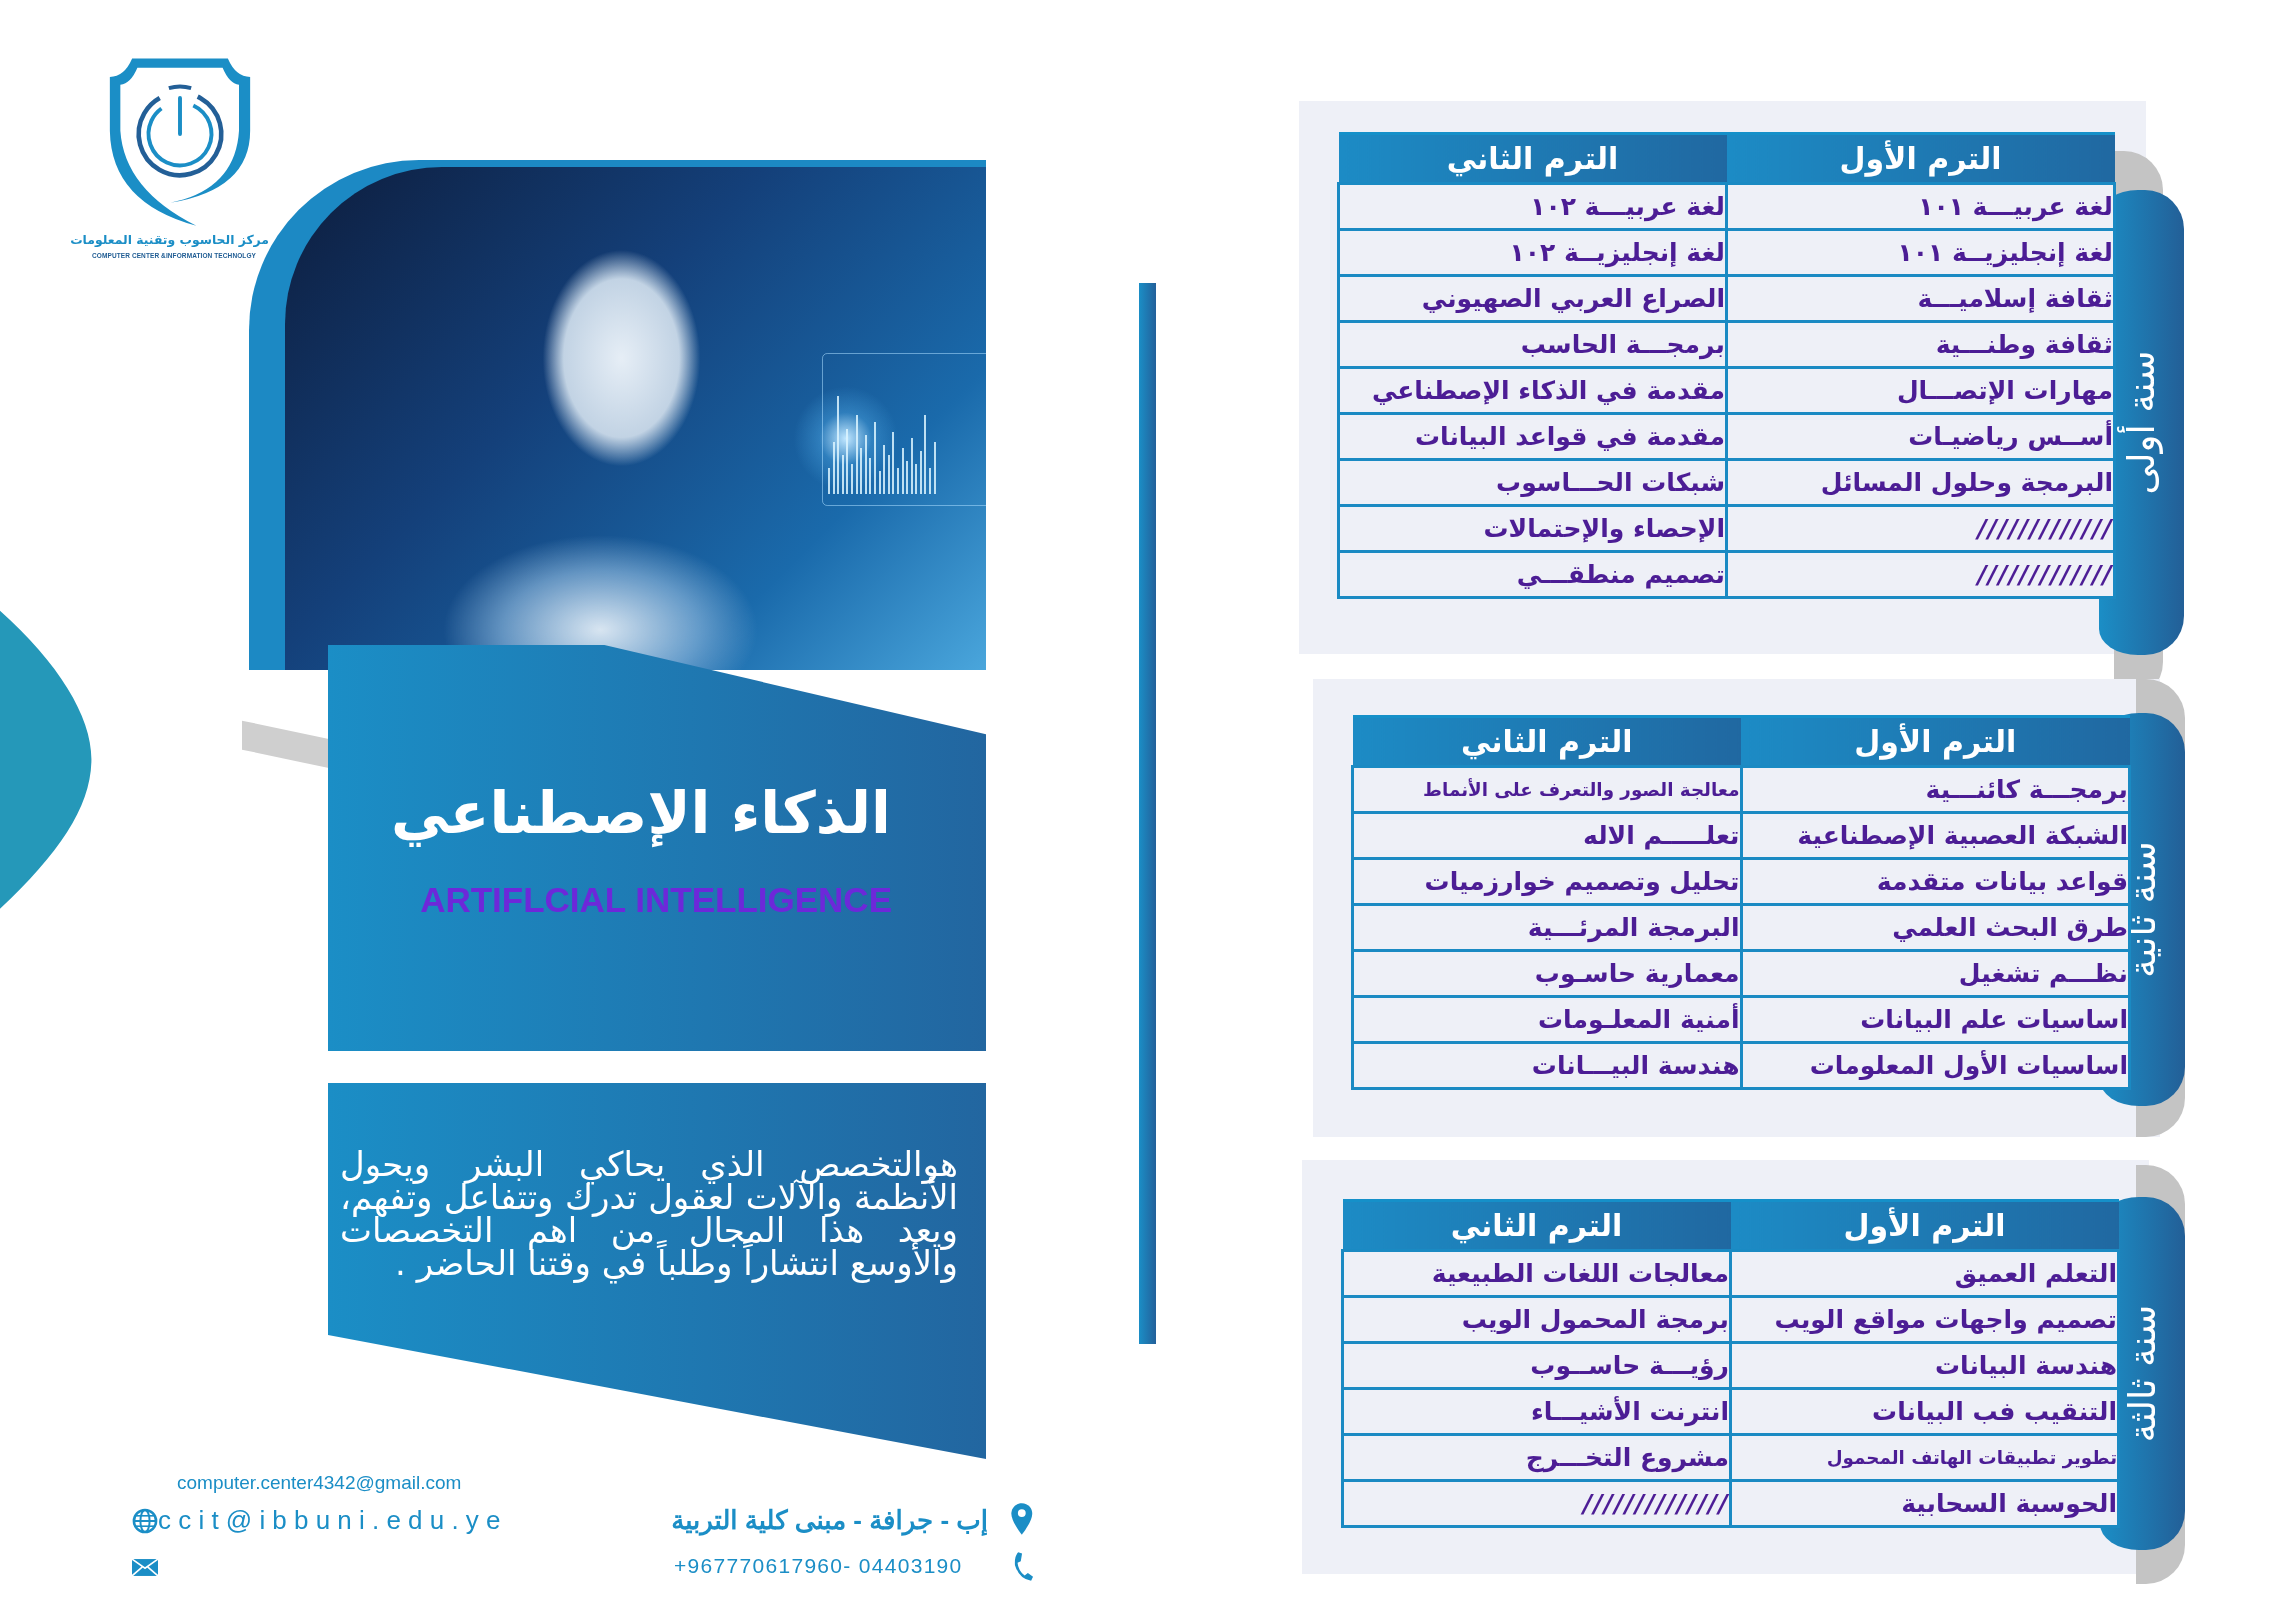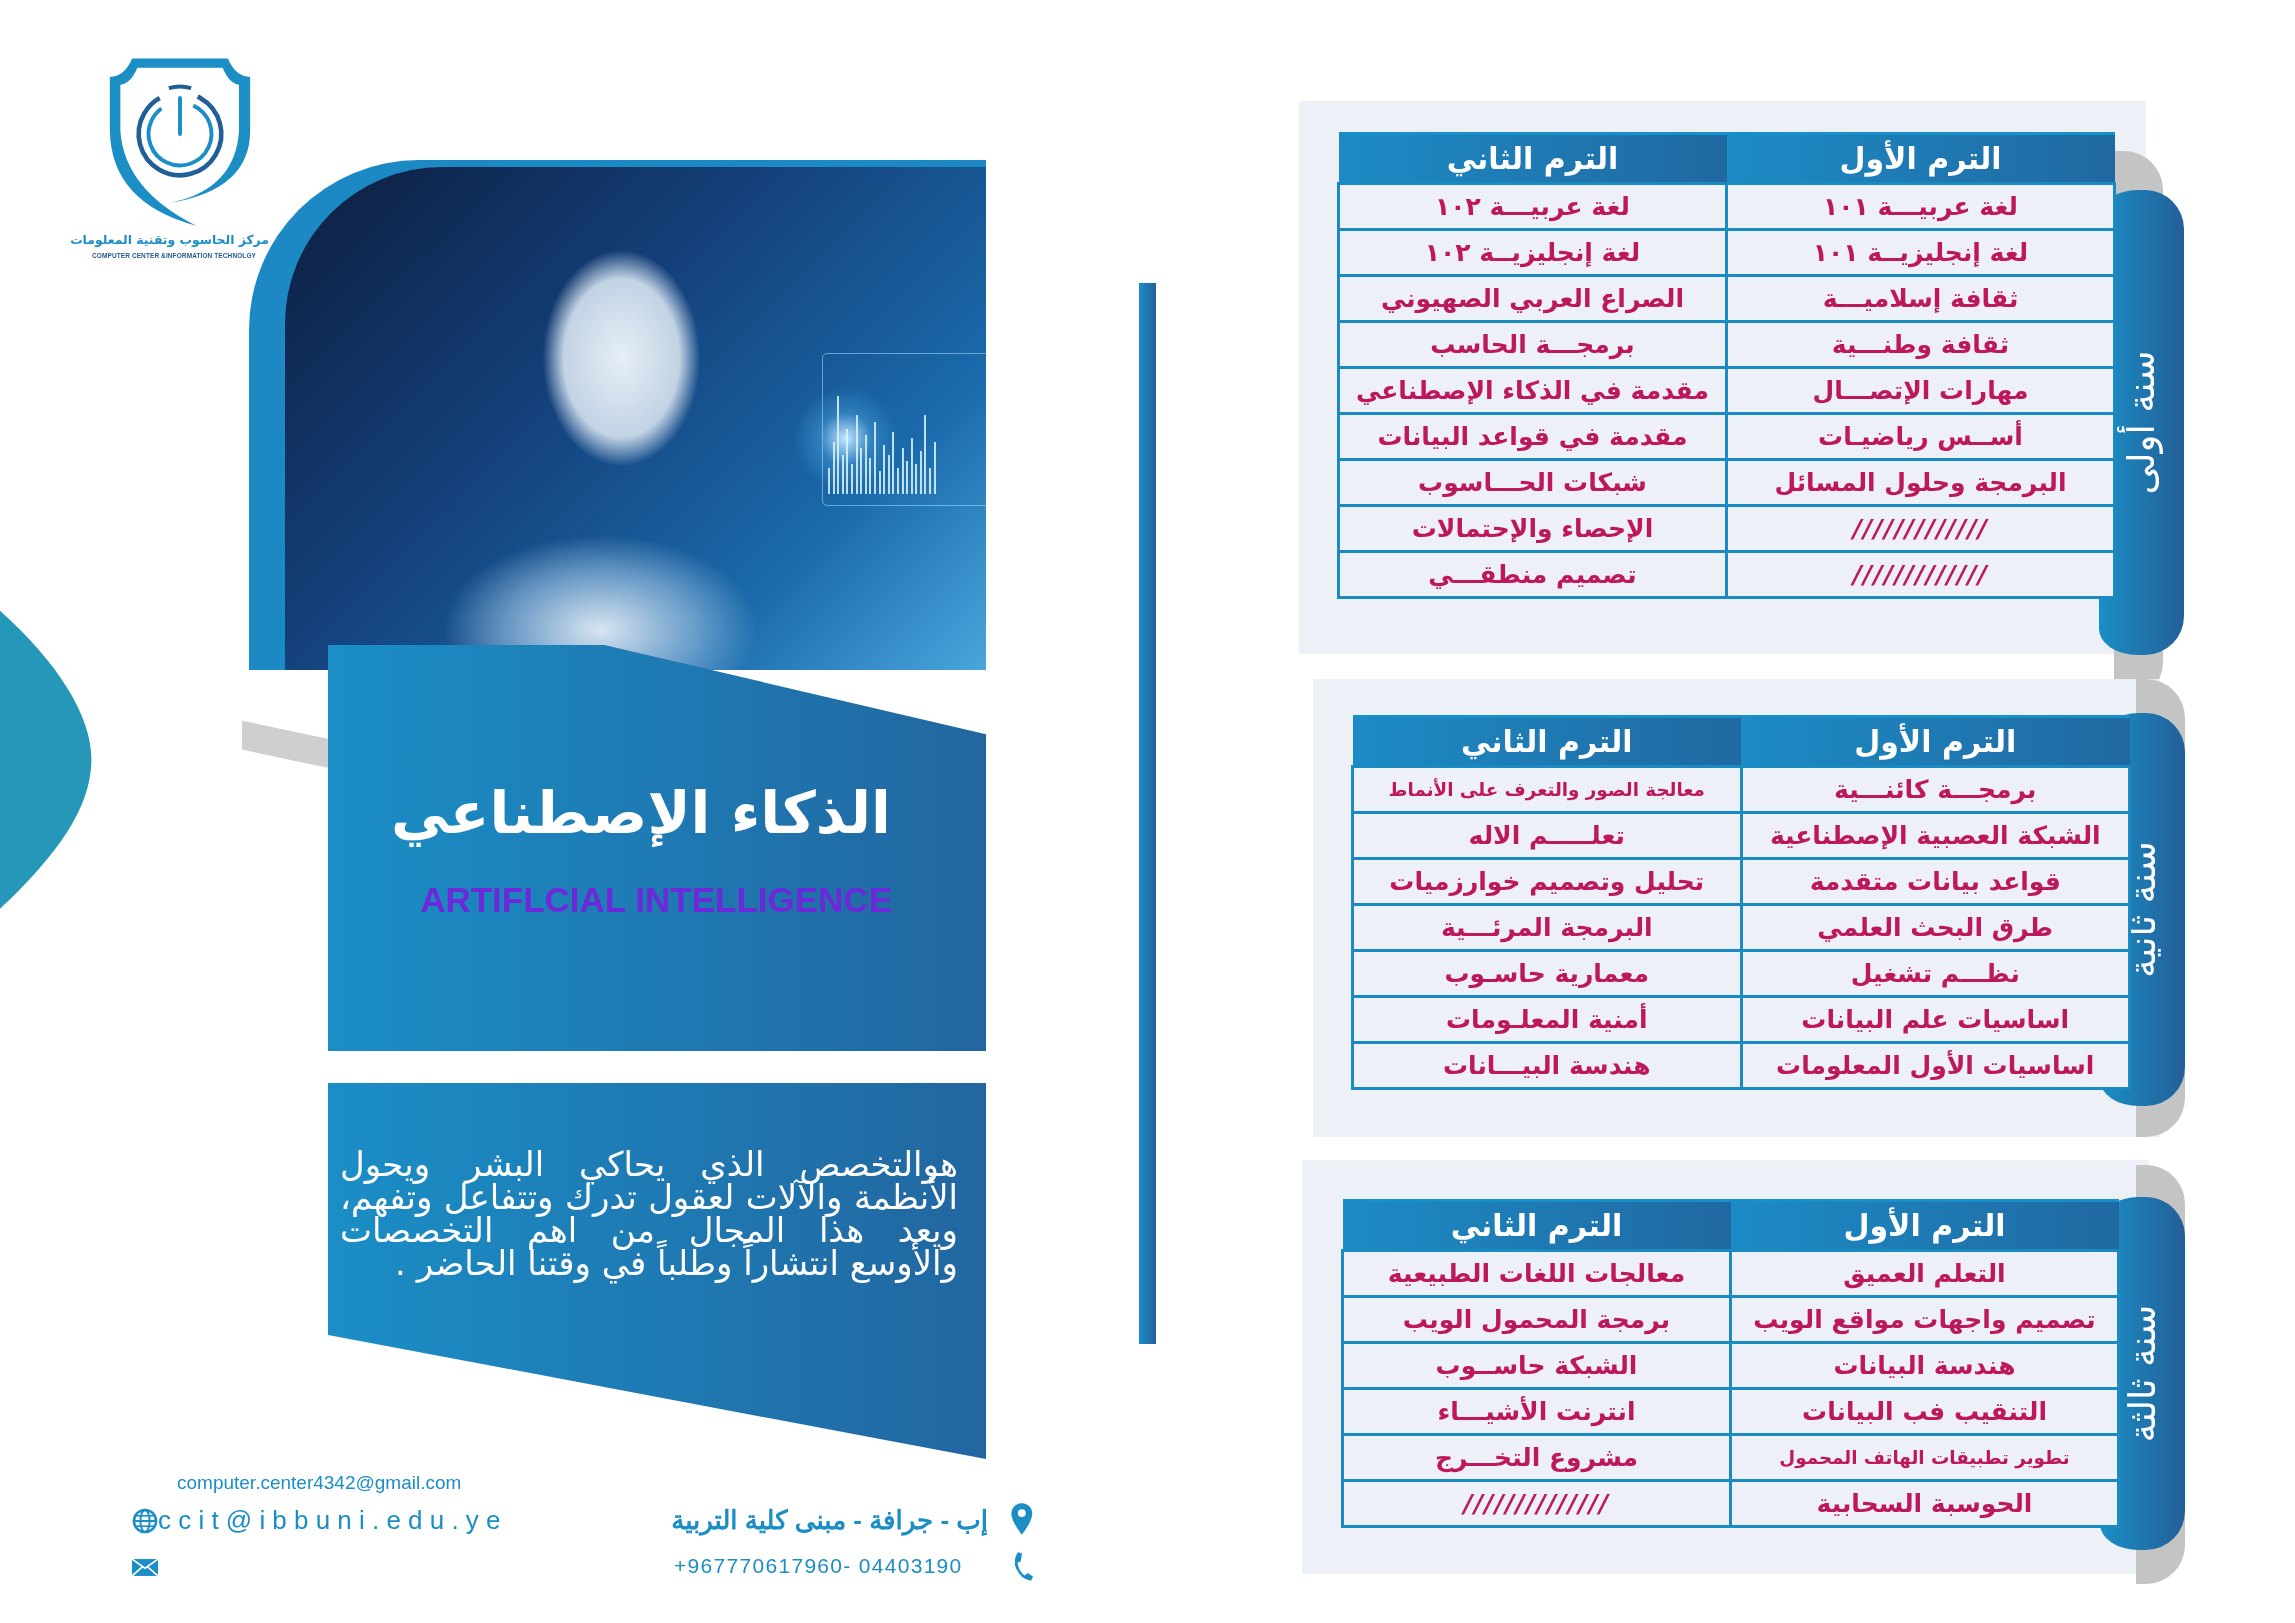--- a/index.html
+++ b/index.html
@@ -43,21 +43,21 @@
   .c-addr{left:687px;top:1505px;width:301px;text-align:right;direction:rtl;font-size:26px;font-weight:bold;}
   .c-phone{left:674px;top:1554px;font-size:21px;letter-spacing:1.3px;}
   .icon{position:absolute;}
   
   .panel{background:#eef0f7;}
   .p1{left:1299px;top:101px;width:847px;height:553px;}
   .p2{left:1313px;top:679px;width:847px;height:458px;}
   .p3{left:1302px;top:1160px;width:847px;height:414px;}
   table.sched{position:absolute;border-collapse:collapse;table-layout:fixed;direction:rtl;}
   table.sched th{background:linear-gradient(90deg,#1c8bc5 0%,#2068a1 100%);color:#fff;font-weight:bold;font-size:30px;height:47px;padding:0;border-top:3.9px solid #1590c9;}
-  table.sched td{border:3.3px solid #1a8ac3;color:#be185d;font-weight:bold;font-size:25px;text-align:center;padding:0;background:#eef0f7;white-space:nowrap;overflow:hidden;}
+  table.sched td{border:3.3px solid #1a8ac3;color:#4c1d95;font-weight:bold;font-size:25px;padding:0;background:#eef0f7;white-space:nowrap;overflow:hidden;}
   table.sched td.small{font-size:18.3px;}
   table.sched td.dash{letter-spacing:1.3px;font-style:italic;}
   .t1{left:1337px;top:132px;width:779px;}
   .t1 td{height:43px;}
   .t2{left:1351px;top:715px;width:780px;}
   .t2 td{height:43px;}
   .t3{left:1341px;top:1199px;width:779px;}
   .t3 td{height:43px;}
   
   .tab{position:absolute;width:85px;background:linear-gradient(90deg,#1b8ec6,#235f97);border-radius:0 39px 39px 0;}
@@ -279,21 +279,21 @@
     <tr>
         <td>التعلم العميق</td>
         <td>معالجات اللغات الطبيعية</td>
       </tr>
     <tr>
         <td>تصميم واجهات مواقع الويب</td>
         <td>برمجة المحمول الويب</td>
       </tr>
     <tr>
         <td>هندسة البيانات</td>
-        <td>الشبكة حاســوب</td>
+        <td>رؤيـــة حاســوب</td>
       </tr>
     <tr>
         <td>التنقيب فب البيانات</td>
         <td>انترنت الأشيـــاء</td>
       </tr>
     <tr>
         <td class="small">تطوير تطبيقات الهاتف المحمول</td>
         <td>مشروع التخـــرج</td>
       </tr>
     <tr>

